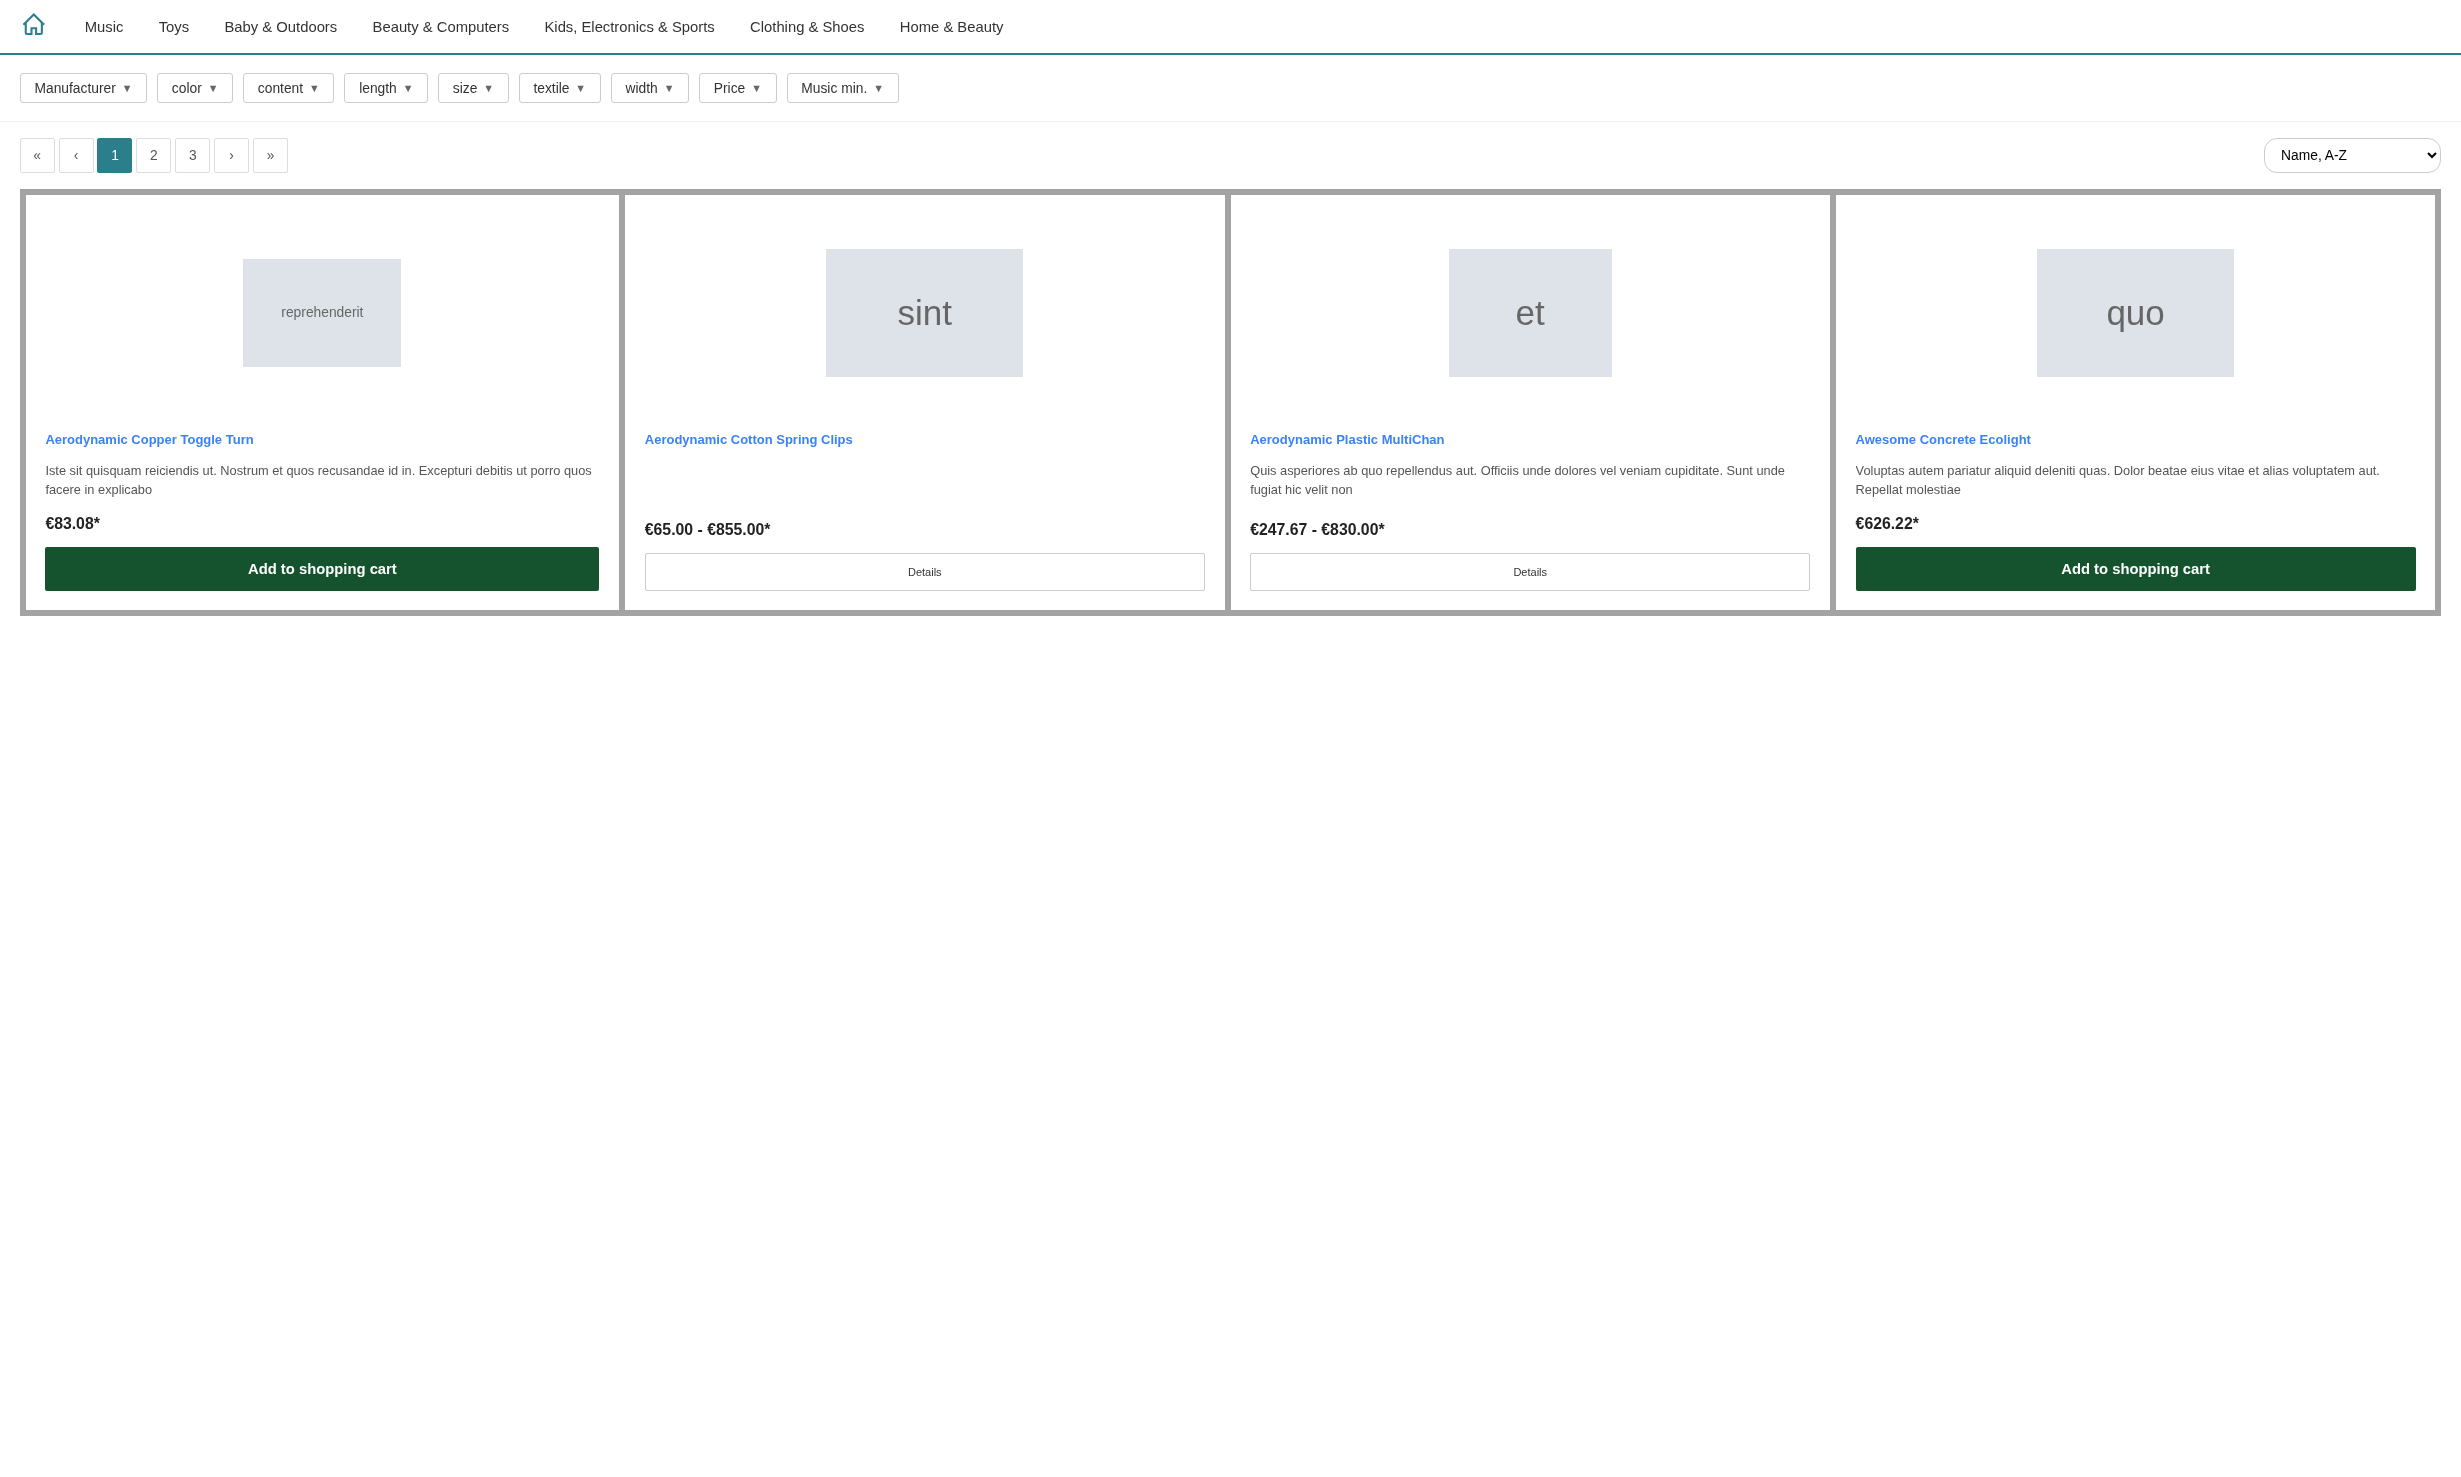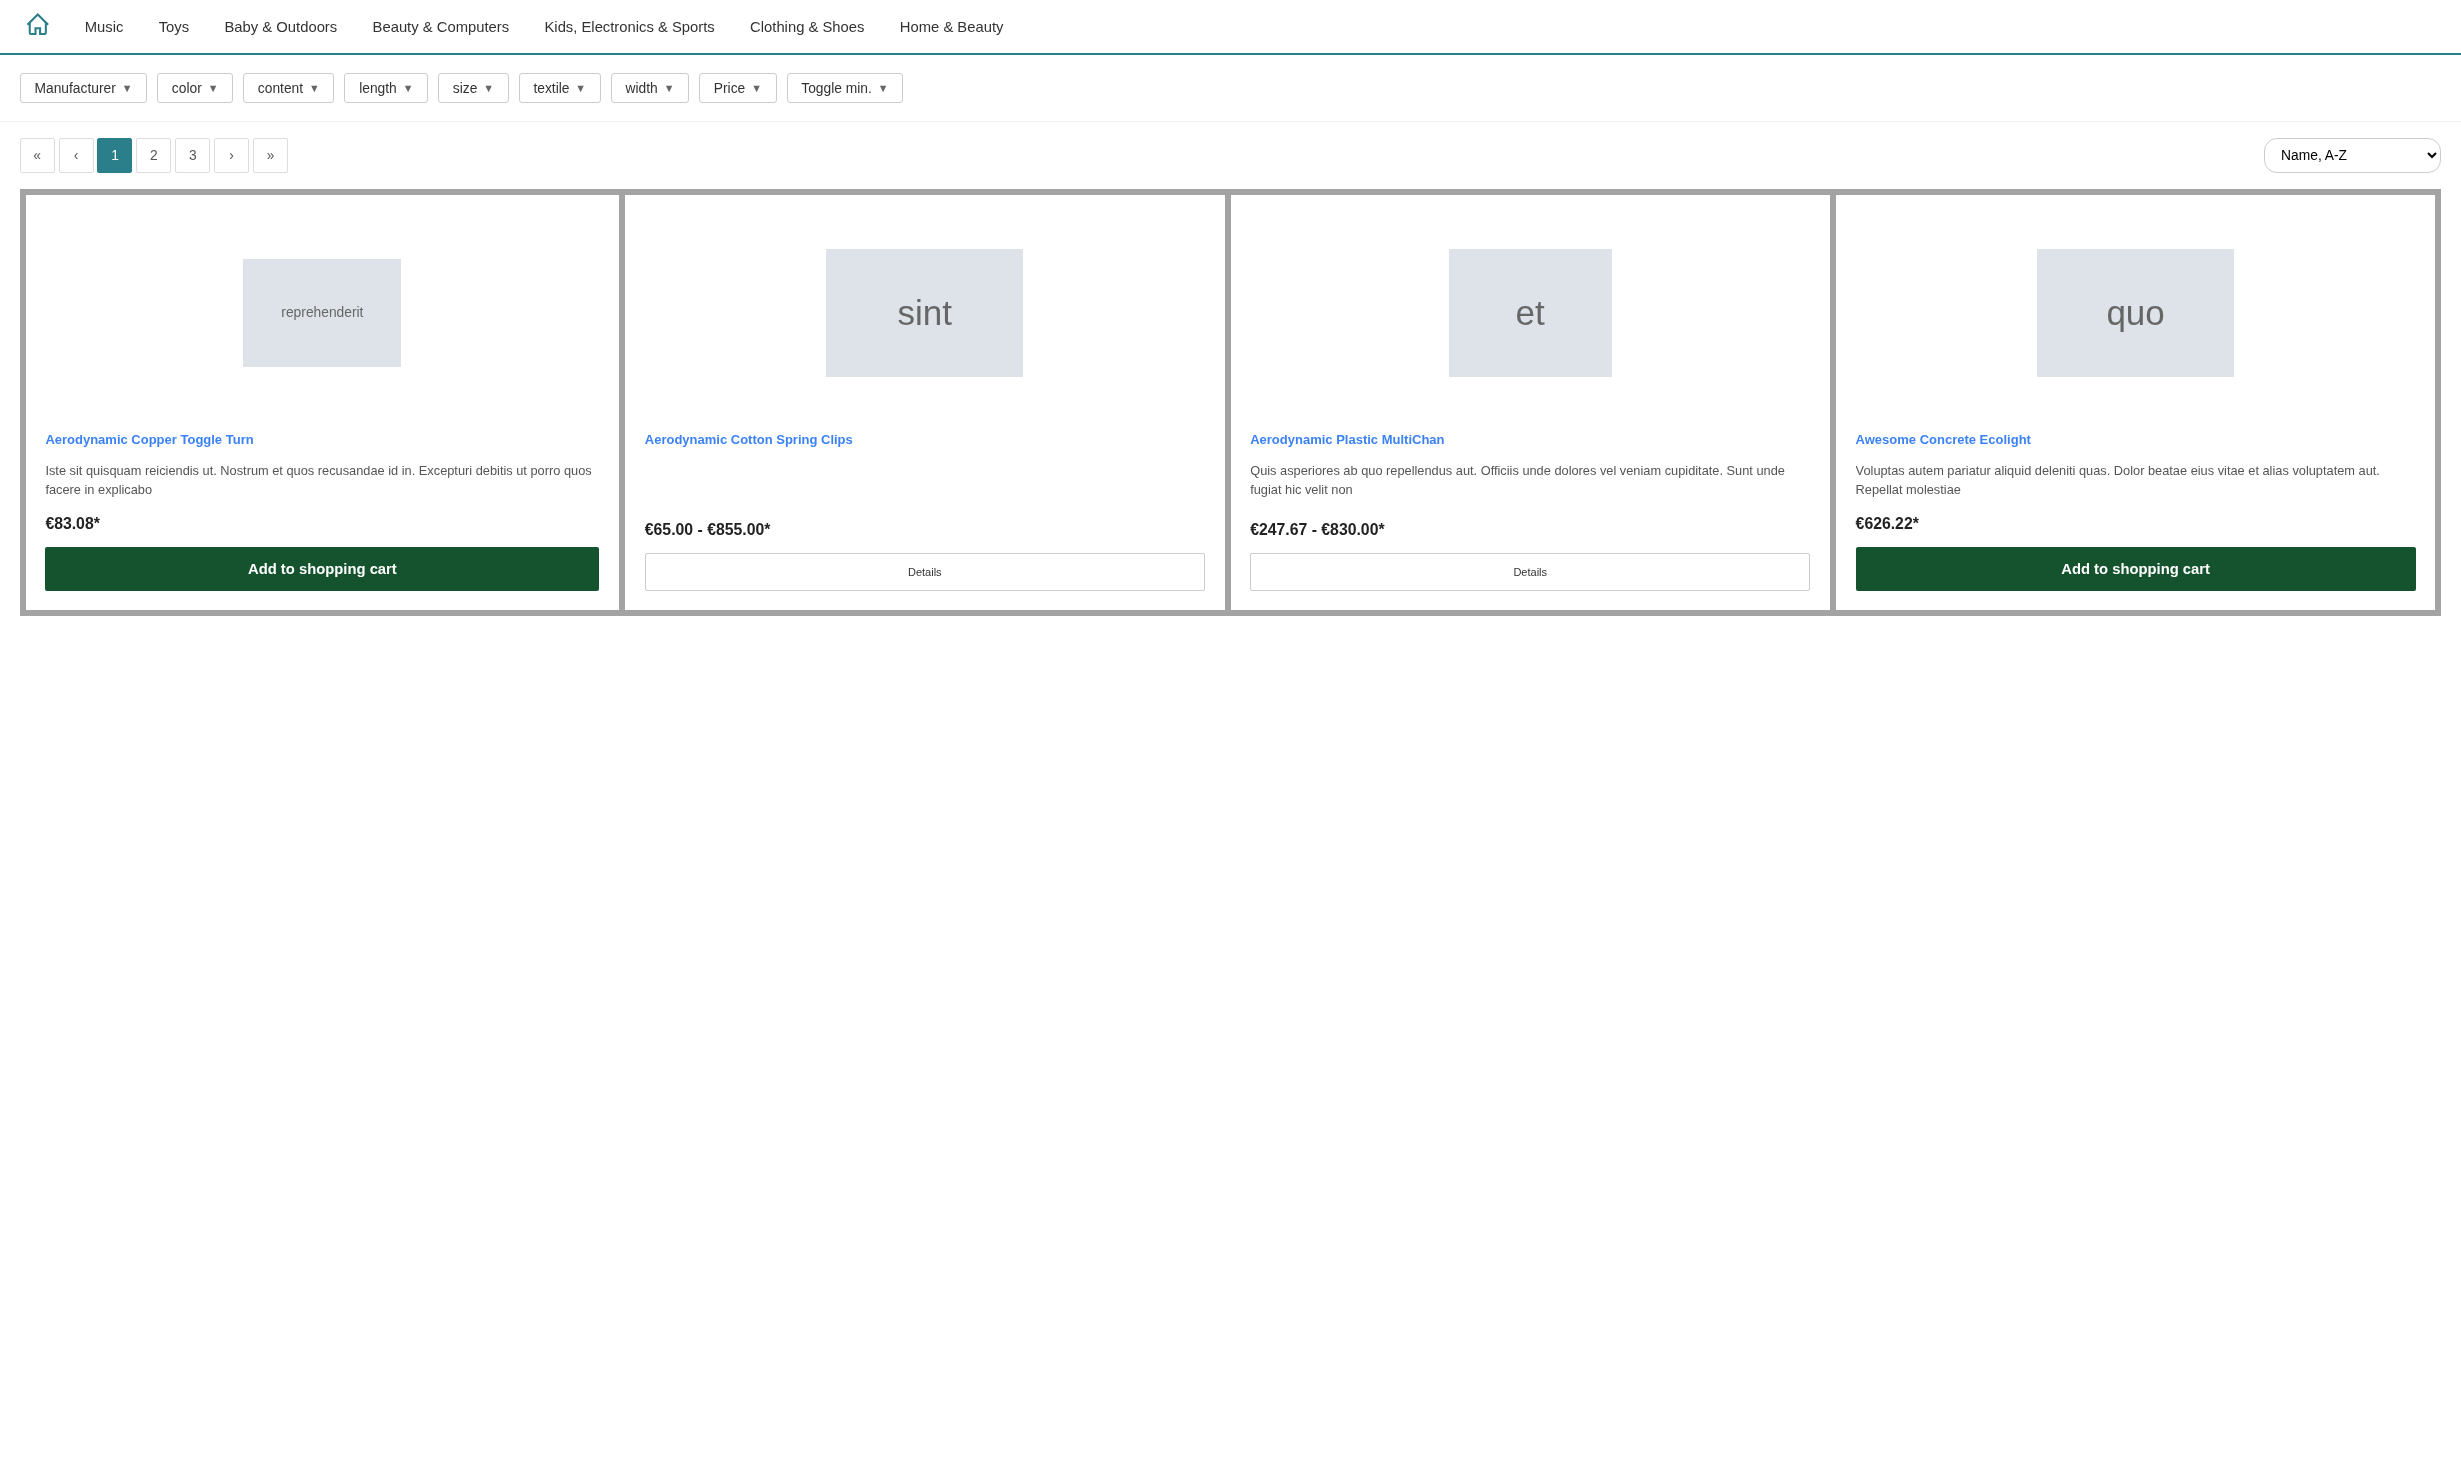--- a/index.html
+++ b/index.html
@@ -5,21 +5,20 @@
     * { box-sizing: border-box; margin: 0; padding: 0; }
     body { font-family: Arial, sans-serif; background: #fff; color: #333; font-size: 13.8px; }
 
     
     .nav-bar {
       display: flex;
       align-items: center;
       border-bottom: 2px solid #2a7f8a;
       padding: 0 19.7px;
       height: 55px;
-      text-align: right;
     }
     .nav-home-icon {
       width: 31.5px; height: 31.5px; margin-right: 15.8px; flex-shrink: 0;
       color: #2a7f8a;
     }
     .nav-items {
       display: flex; gap: 0; list-style: none;
     }
     .nav-items li {
       padding: 0 17.7px;
@@ -165,21 +164,21 @@
     </button>
     <button class="filter-btn">
       <span>width</span>
       <span class="chevron">▼</span>
     </button>
     <button class="filter-btn">
       <span>Price</span>
       <span class="chevron">▼</span>
     </button>
     <button class="filter-btn">
-      <span>Toggle min.</span>
+      <span>Music min.</span>
       <span class="chevron">▼</span>
     </button>
   </div>
 
 <div class="toolbar">
   <div class="pagination" id="pagination-bar">
       <button class="page-btn">«</button>
       <button class="page-btn">‹</button>
       <button class="page-btn active">1</button>
       <button class="page-btn">2</button>

